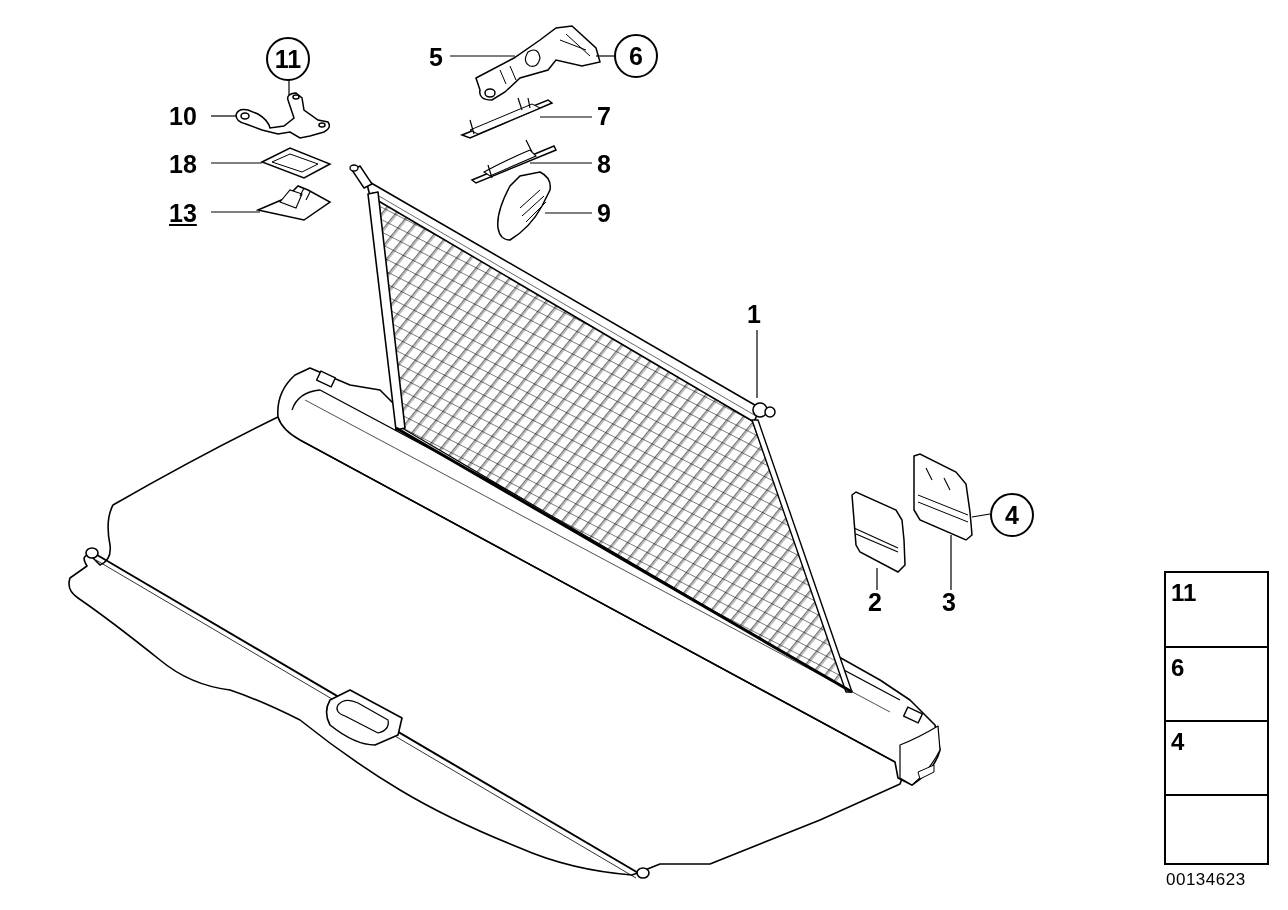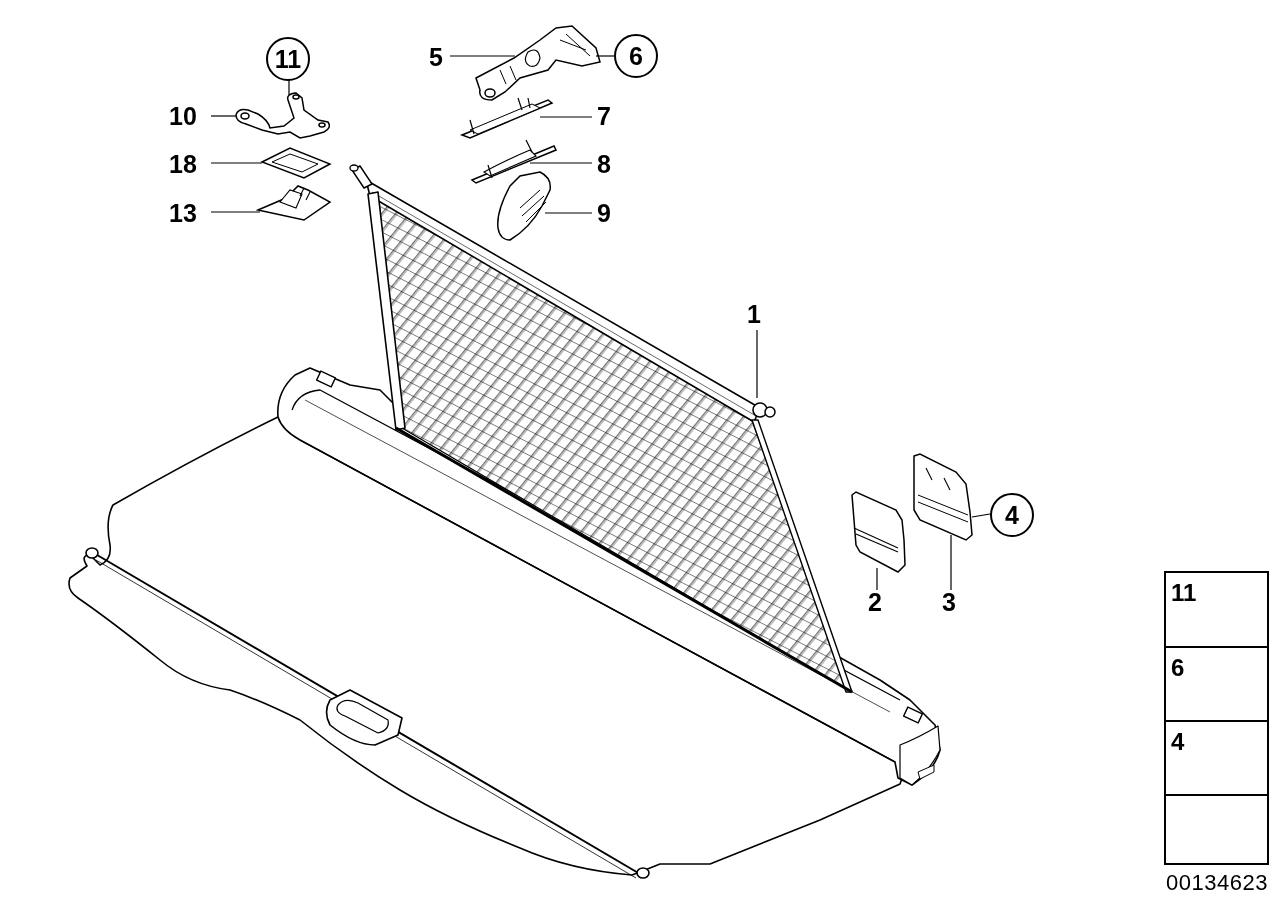--- a/index.html
+++ b/index.html
@@ -9,21 +9,21 @@
   .label { position: absolute; font-family: "Liberation Sans", sans-serif; font-weight: bold;
            font-size: 25px; color: #000; line-height: 1; }
   .circled { position: absolute; width: 44px; height: 44px; border: 2px solid #000;
              border-radius: 50%; display: flex; align-items: center; justify-content: center;
              font-weight: bold; font-size: 25px; background: #fff; box-sizing: border-box; }
   .legend { position: absolute; left: 1164px; top: 571px; width: 105px; height: 294px;
             border: 2px solid #000; box-sizing: border-box; background: #fff; }
   .legend-cell { position: relative; border-bottom: 2px solid #000; box-sizing: border-box; }
   .legend-cell:last-child { border-bottom: none; }
   .legend-num { position: absolute; left: 5px; top: 6px; font-weight: bold; font-size: 24px; }
-  .docnum { position: absolute; left: 1166px; top: 870px; font-size: 22px; letter-spacing: 0.5px; }
+  .docnum { position: absolute; left: 1166px; top: 870px; font-size: 17px; letter-spacing: 0.5px; }
 </style>
 </head>
 <body>
 
 <svg id="canvas" viewBox="0 0 1288 910" width="1288" height="910" xmlns="http://www.w3.org/2000/svg">
   <defs>
     <pattern id="mesh" patternUnits="userSpaceOnUse" width="11" height="11" patternTransform="rotate(27) skewX(-12)">
       <rect width="11" height="11" fill="#fff"></rect>
       <path d="M0 0 L11 0 M0 0 L0 11" stroke="#000" stroke-width="1.1" fill="none"></path>
       <path d="M2 0 L2 11" stroke="#000" stroke-width="0.5" fill="none"></path>
@@ -179,21 +179,21 @@
 <div class="label" style="left:942px;top:590px;">3</div>
 <div class="circled" style="left:990px;top:493px;">4</div>
 <div class="label" style="left:429px;top:45px;">5</div>
 <div class="circled" style="left:614px;top:34px;">6</div>
 <div class="label" style="left:597px;top:104px;">7</div>
 <div class="label" style="left:597px;top:152px;">8</div>
 <div class="label" style="left:597px;top:201px;">9</div>
 <div class="label" style="left:169px;top:104px;text-align:right;">10</div>
 <div class="circled" style="left:266px;top:37px;">11</div>
 <div class="label" style="left:169px;top:152px;">18</div>
-<div class="label" style="left:169px;top:201px;">13</div>
+<div class="label" style="left:169px;top:201px;text-decoration:underline;">13</div>
 
 <div class="legend">
   <div class="legend-cell" style="height:75px;">
     <span class="legend-num">11</span>
   </div>
   <div class="legend-cell" style="height:74px;">
     <span class="legend-num">6</span>
   </div>
   <div class="legend-cell" style="height:74px;">
     <span class="legend-num">4</span>

